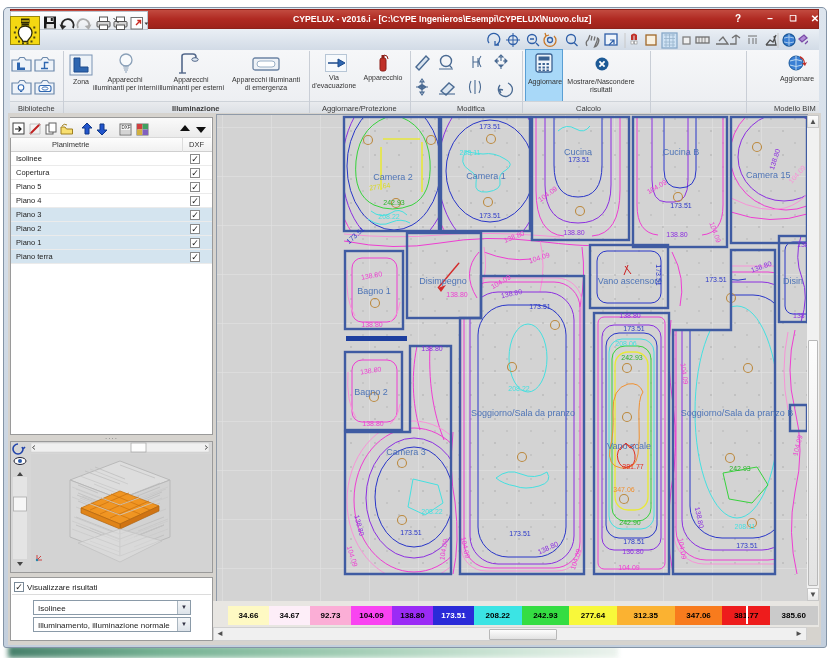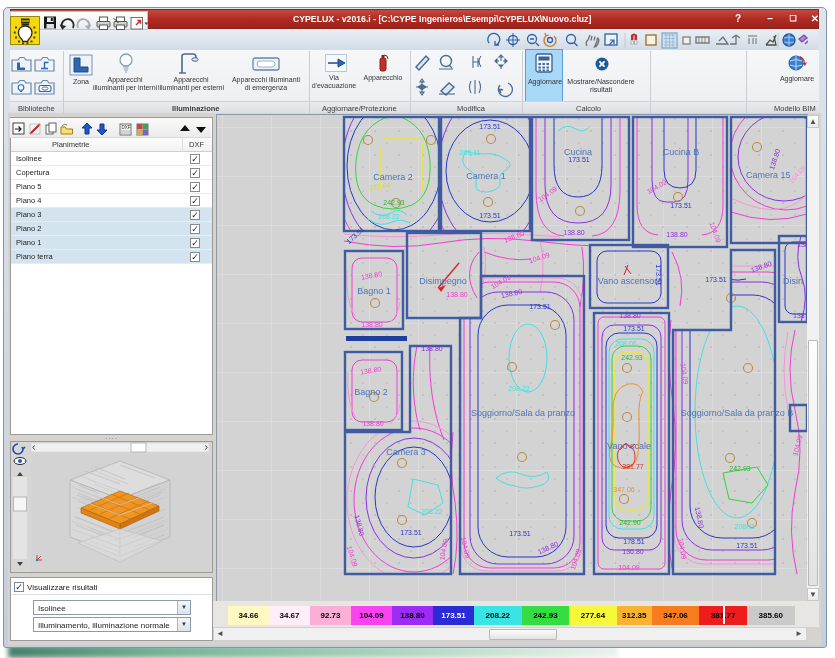--- a/index.html
+++ b/index.html
@@ -672,21 +672,21 @@
 <div id="cbar">
   <div class="cseg" style="width:41px;background:#fef9c3;">34.66</div>
   <div class="cseg" style="width:41px;background:#fdeef8;">34.67</div>
   <div class="cseg" style="width:41px;background:#fbaed6;">92.73</div>
   <div class="cseg" style="width:41px;background:#f943f1;">104.09</div>
   <div class="cseg" style="width:41px;background:#9b2bf5;">138.80</div>
   <div class="cseg" style="width:41px;background:#2b2bd8;color:#fff;">173.51</div>
   <div class="cseg" style="width:47.6px;background:#3be4e4;">208.22</div>
   <div class="cseg" style="width:47.6px;background:#35dd42;">242.93</div>
   <div class="cseg" style="width:47.6px;background:#f8f83a;">277.64</div>
-  <div class="cseg" style="width:35px;background:#fbb231;">312.35</div>
+  <div class="cseg" style="width:58px;background:#fbb231;">312.35</div>
   <div class="cseg" style="width:47.6px;background:#f87b1d;">347.06</div>
   <div class="cseg" style="width:47.6px;background:#ee1c1c;position:relative;">381<span style="position:absolute;left:24px;top:0;width:2px;height:18px;background:#fff;"></span>.77</div>
   <div class="cseg" style="width:47.6px;background:#cacaca;">385.60</div>
 </div>
 <div id="hscroll"></div>
 <div class="sarr" style="left:214px;top:628px;">◄</div>
 <div class="sarr" style="left:793px;top:628px;">►</div>
 <div class="scrthumb" style="left:489px;top:629px;width:68px;height:11px;"></div>
 
 </body></html>

